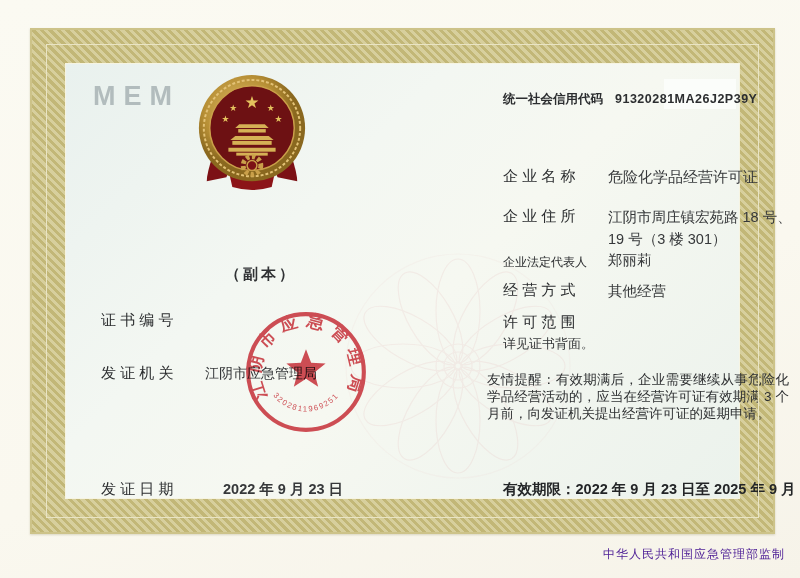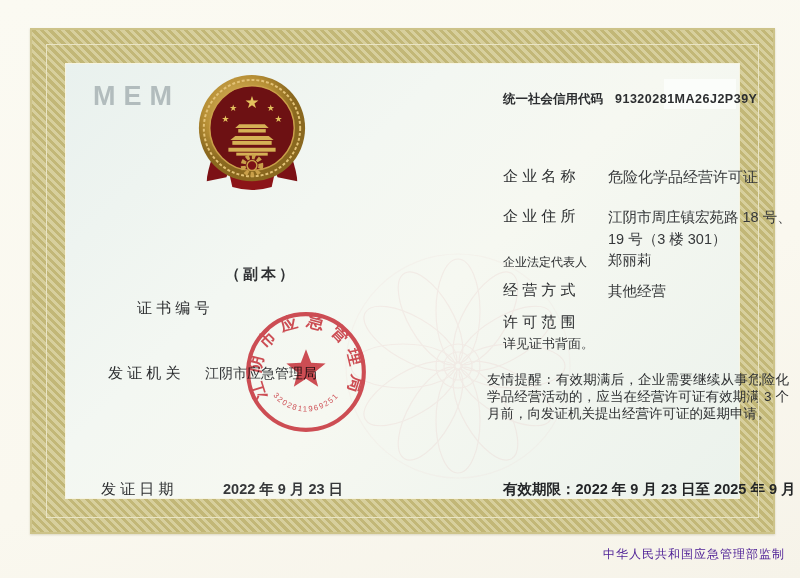--- a/index.html
+++ b/index.html
@@ -50,23 +50,23 @@
   }
   .subtitle {
     position: absolute; left: 10px; top: 202px; width: 372px; text-align: center;
     font-size: 15px; font-weight: bold; letter-spacing: 3px; color: #303234;
   }
   .row-label {
     position: absolute; font-size: 15px; font-weight: normal; color: #2c2e30;
     white-space: nowrap;
   }
   .row-value { position: absolute; font-size: 14.5px; color: #36383a; white-space: nowrap; }
-  .l-certno-label  { left: 36px;  top: 236px; margin-left: 36px; }
+  .l-certno-label  { left: 36px;  top: 248px; }
   .l-certno-value  { left: 140px; top: 249px; }
-  .l-authority-label { left: 36px;  top: 301px; margin-left: 7px; }
+  .l-authority-label { left: 36px;  top: 301px; }
   .l-authority-value { left: 140px; top: 302px; font-size: 14px; }
   .l-date-label   { left: 36px;  top: 417px; }
   .l-date-value   { left: 158px; top: 417px; font-weight: bold; }
   
   .seal {
     position: absolute; left: 178px; top: 246px; width: 126px; height: 126px;
     mix-blend-mode: multiply; opacity: .92;
   }
   
   .credit {

